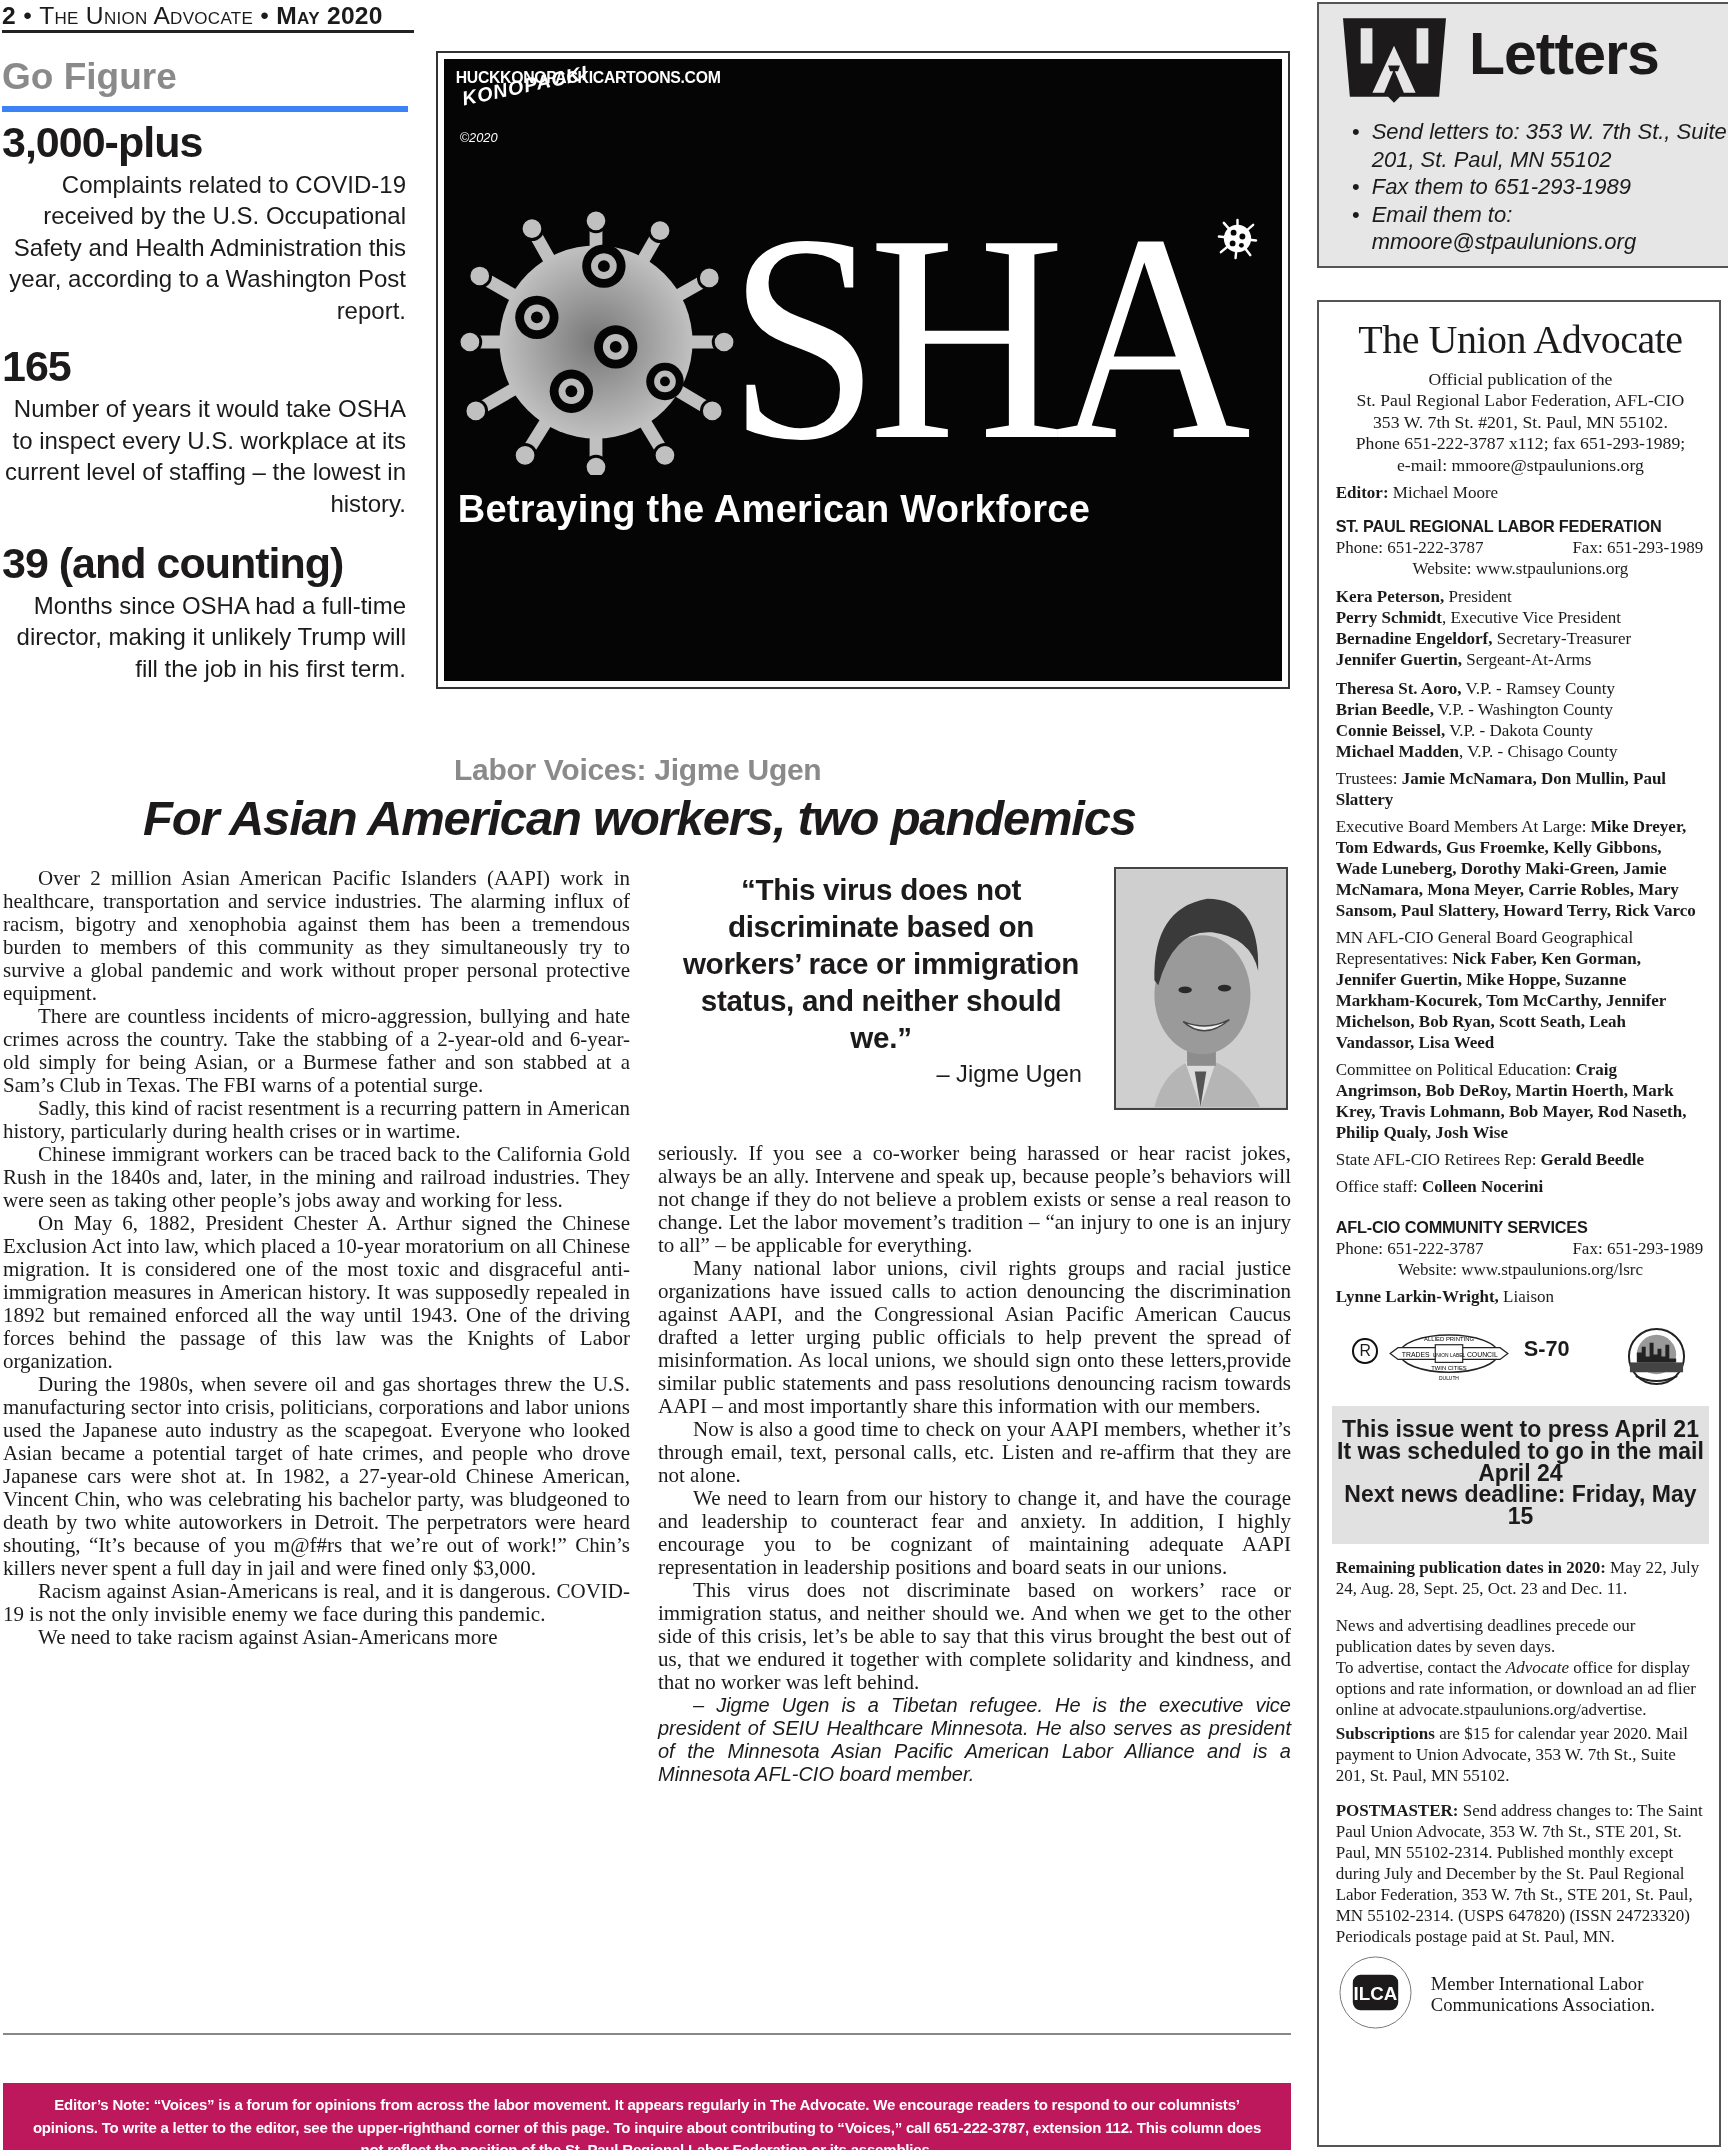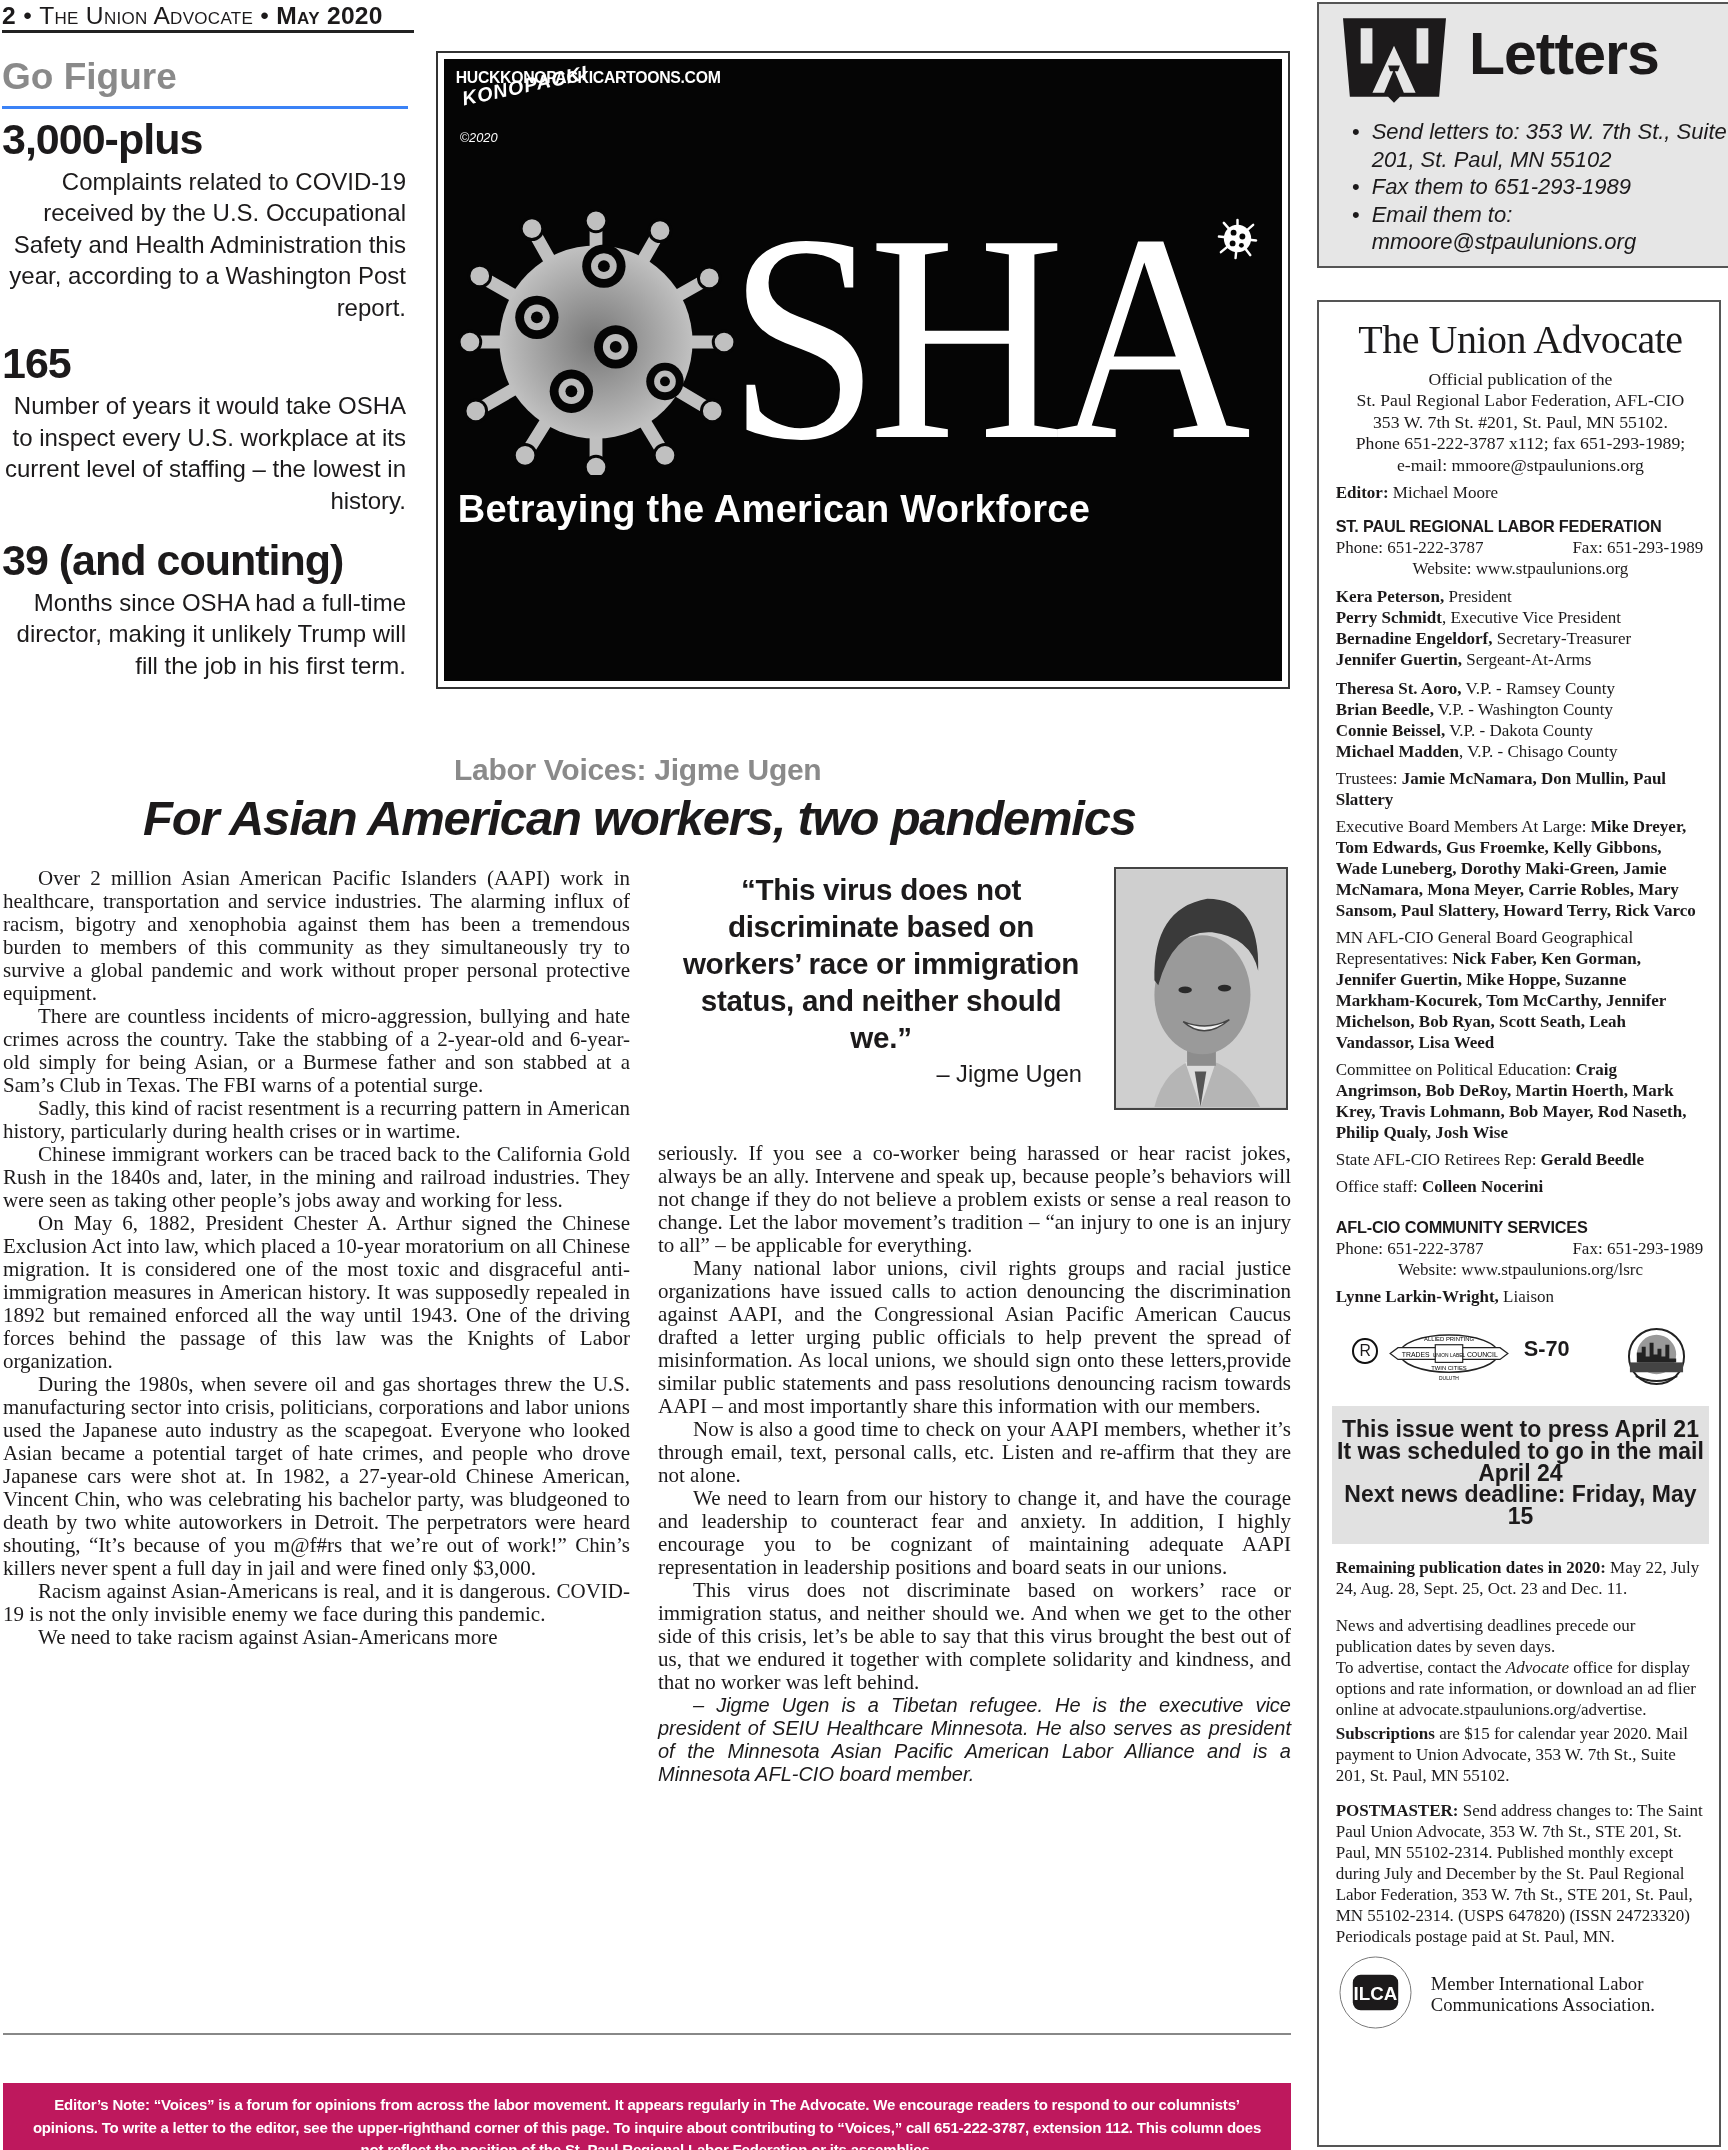--- a/index.html
+++ b/index.html
@@ -8,21 +8,21 @@
 
   
   .folio { position: absolute; left: 2px; top: 0; width: 412px; height: 33px; border-bottom: 3px solid #222; }
   .folio-text { font-family: "Liberation Sans", sans-serif; font-size: 24.6px; line-height: 31.5px; white-space: nowrap; letter-spacing: 0.3px; }
   .folio-text .pg { font-weight: bold; }
   .folio-text .pub { font-variant: small-caps; }
   .folio-text .date { font-weight: bold; font-variant: small-caps; }
 
   
   .gofig { position: absolute; left: 2px; top: 49px; width: 406px; }
-  .gofig-title { font-family: "Liberation Sans", sans-serif; font-weight: bold; color: #8a8a8a; font-size: 37px; line-height: 55px; border-bottom: 3px solid #3b82f6; padding-bottom: 2px; }
+  .gofig-title { font-family: "Liberation Sans", sans-serif; font-weight: bold; color: #8a8a8a; font-size: 37px; line-height: 55px; border-bottom: 6px solid #3b82f6; padding-bottom: 2px; }
   .gofig-item { margin-top: 3.9px; }
   .gofig-num { font-family: "Liberation Sans", sans-serif; font-weight: bold; font-size: 43px; line-height: 53px; letter-spacing: -1px; }
   .gofig-desc { font-family: "Liberation Sans", sans-serif; font-size: 24px; line-height: 31.5px; text-align: right; padding-right: 2px; }
   .gofig-item.i2 { margin-top: 13.8px; }
   .gofig-item.i3 { margin-top: 17.7px; }
 
   
   .cartoon { position: absolute; left: 436px; top: 51px; width: 854px; height: 638px; border: 2px solid #333; padding: 5.9px; background: #fff; }
   .cartoon-inner { width: 100%; height: 100%; background: #050505; position: relative; overflow: hidden; }
   .c-url { position: absolute; left: 11.8px; top: 9.9px; color: #fff; font-family: "Liberation Sans", sans-serif; font-size: 15.8px; font-weight: bold; letter-spacing: -0.3px; }

